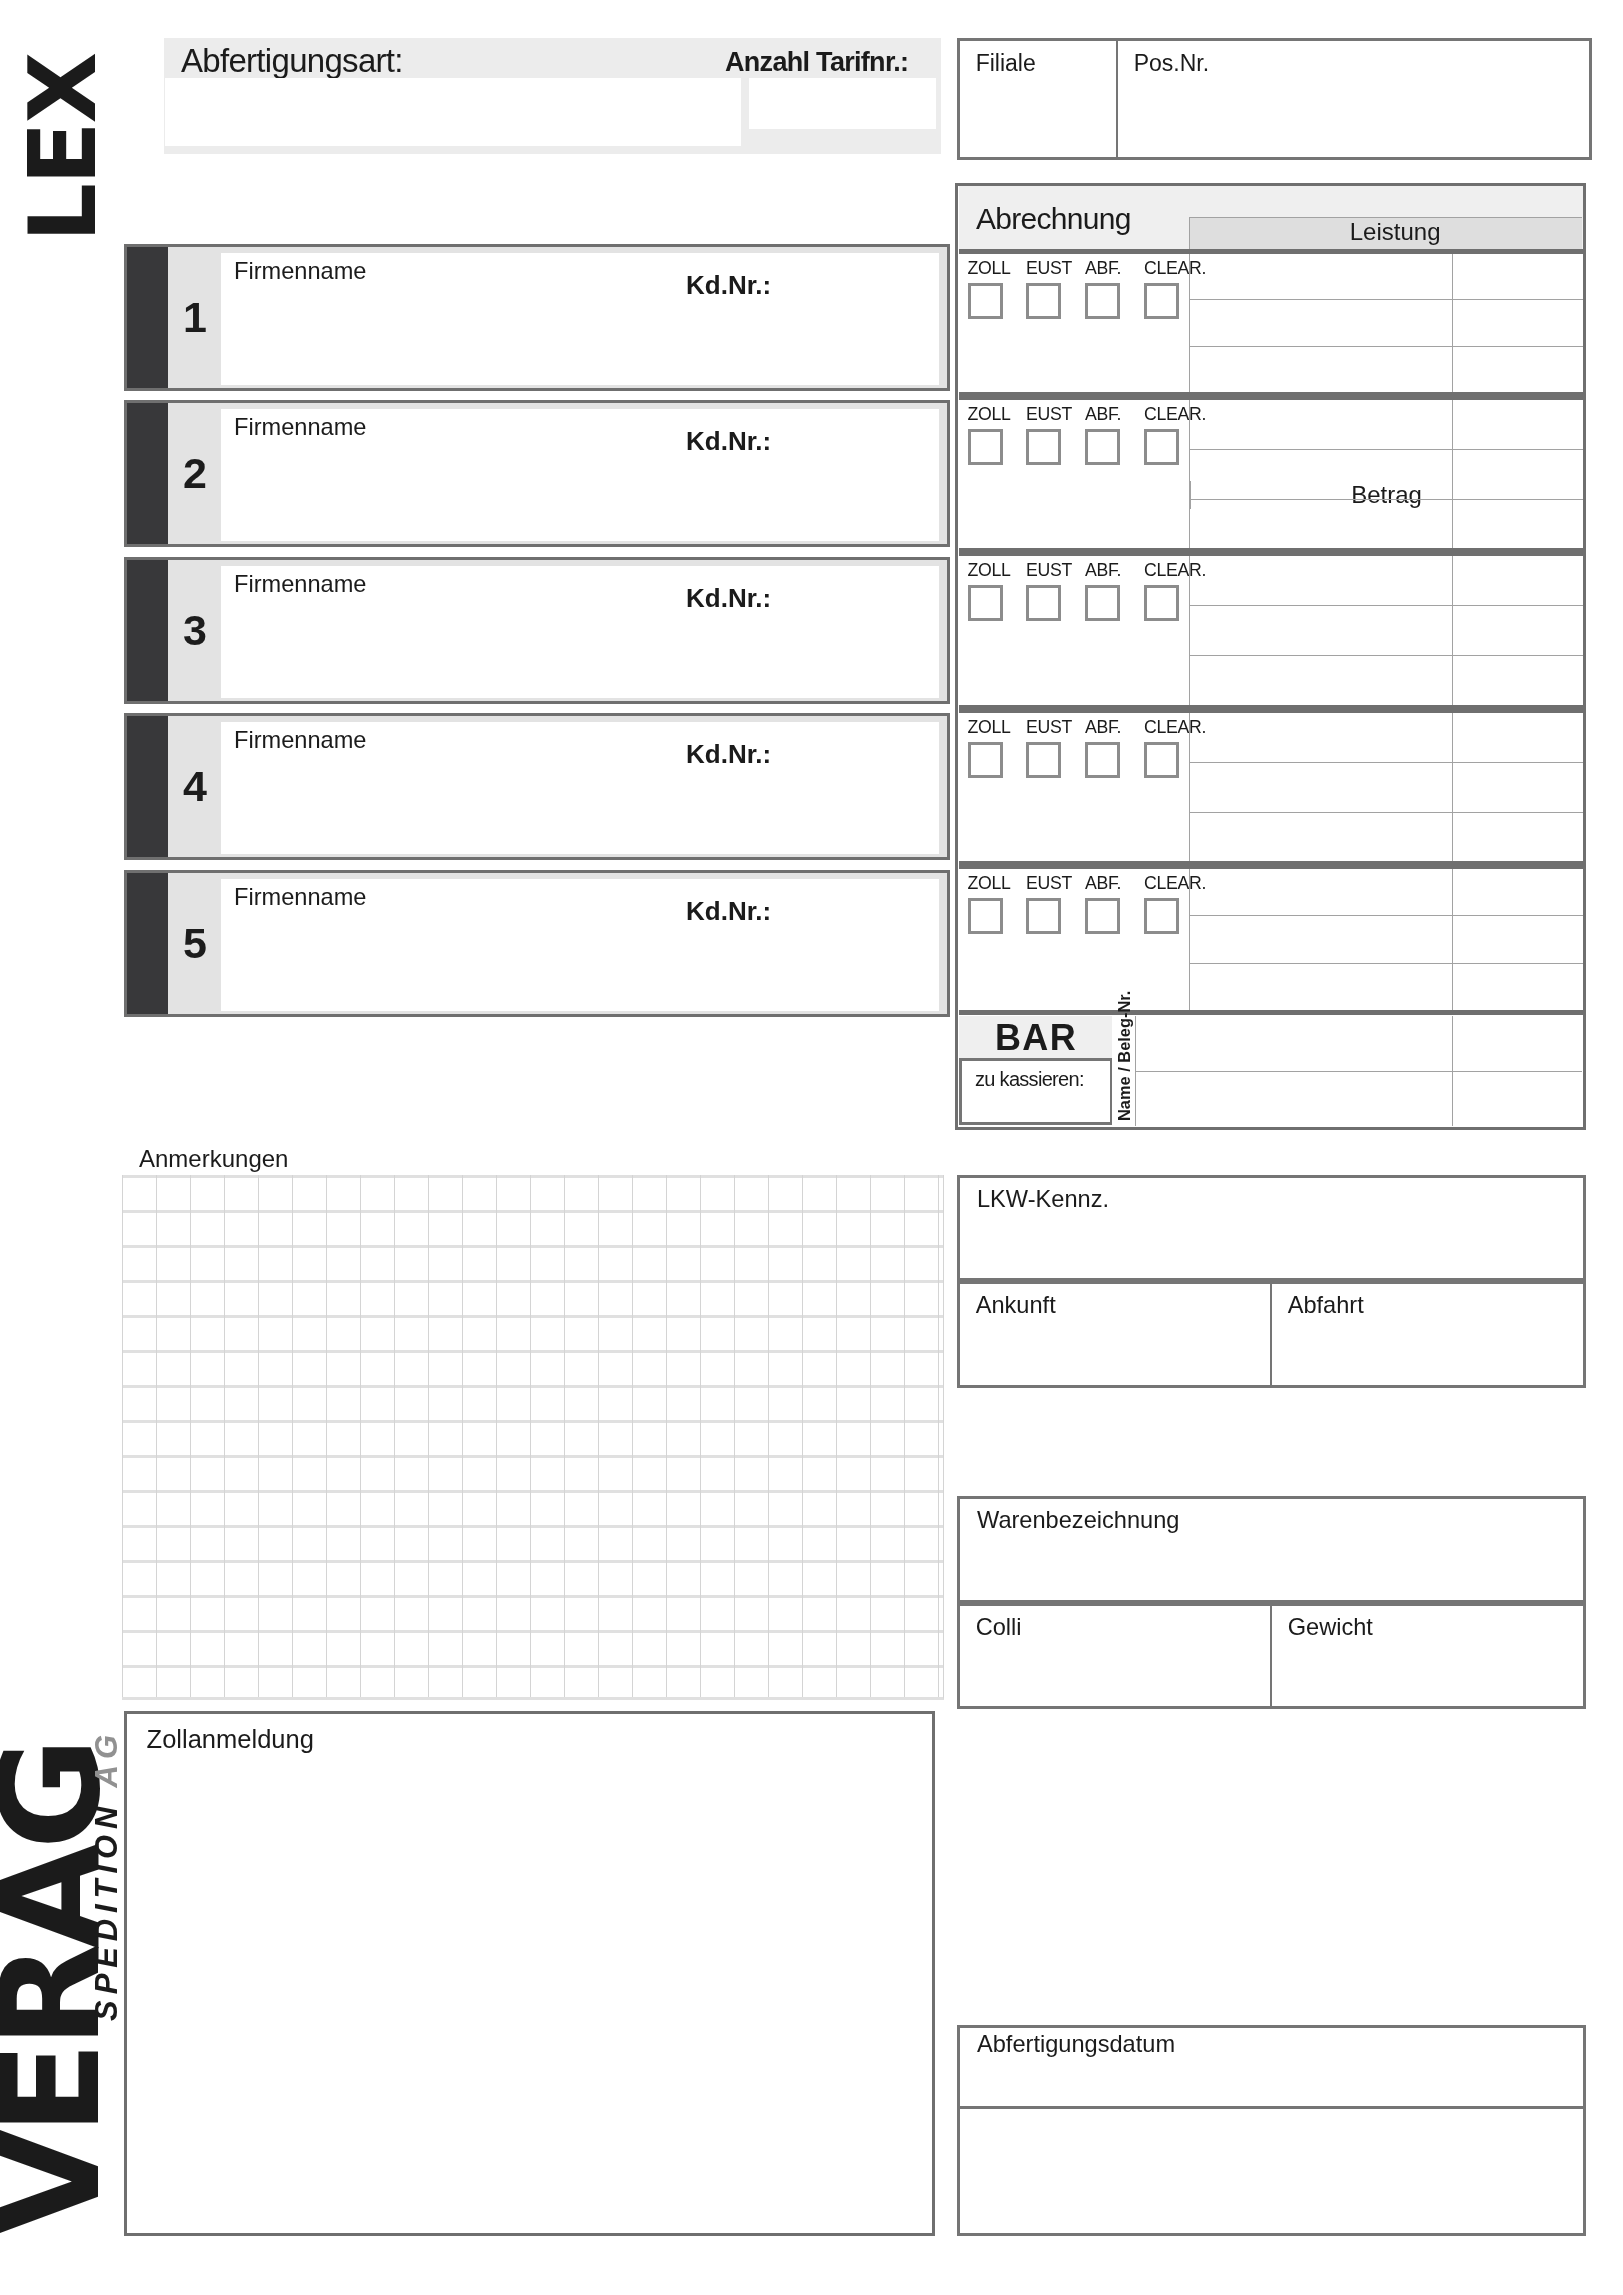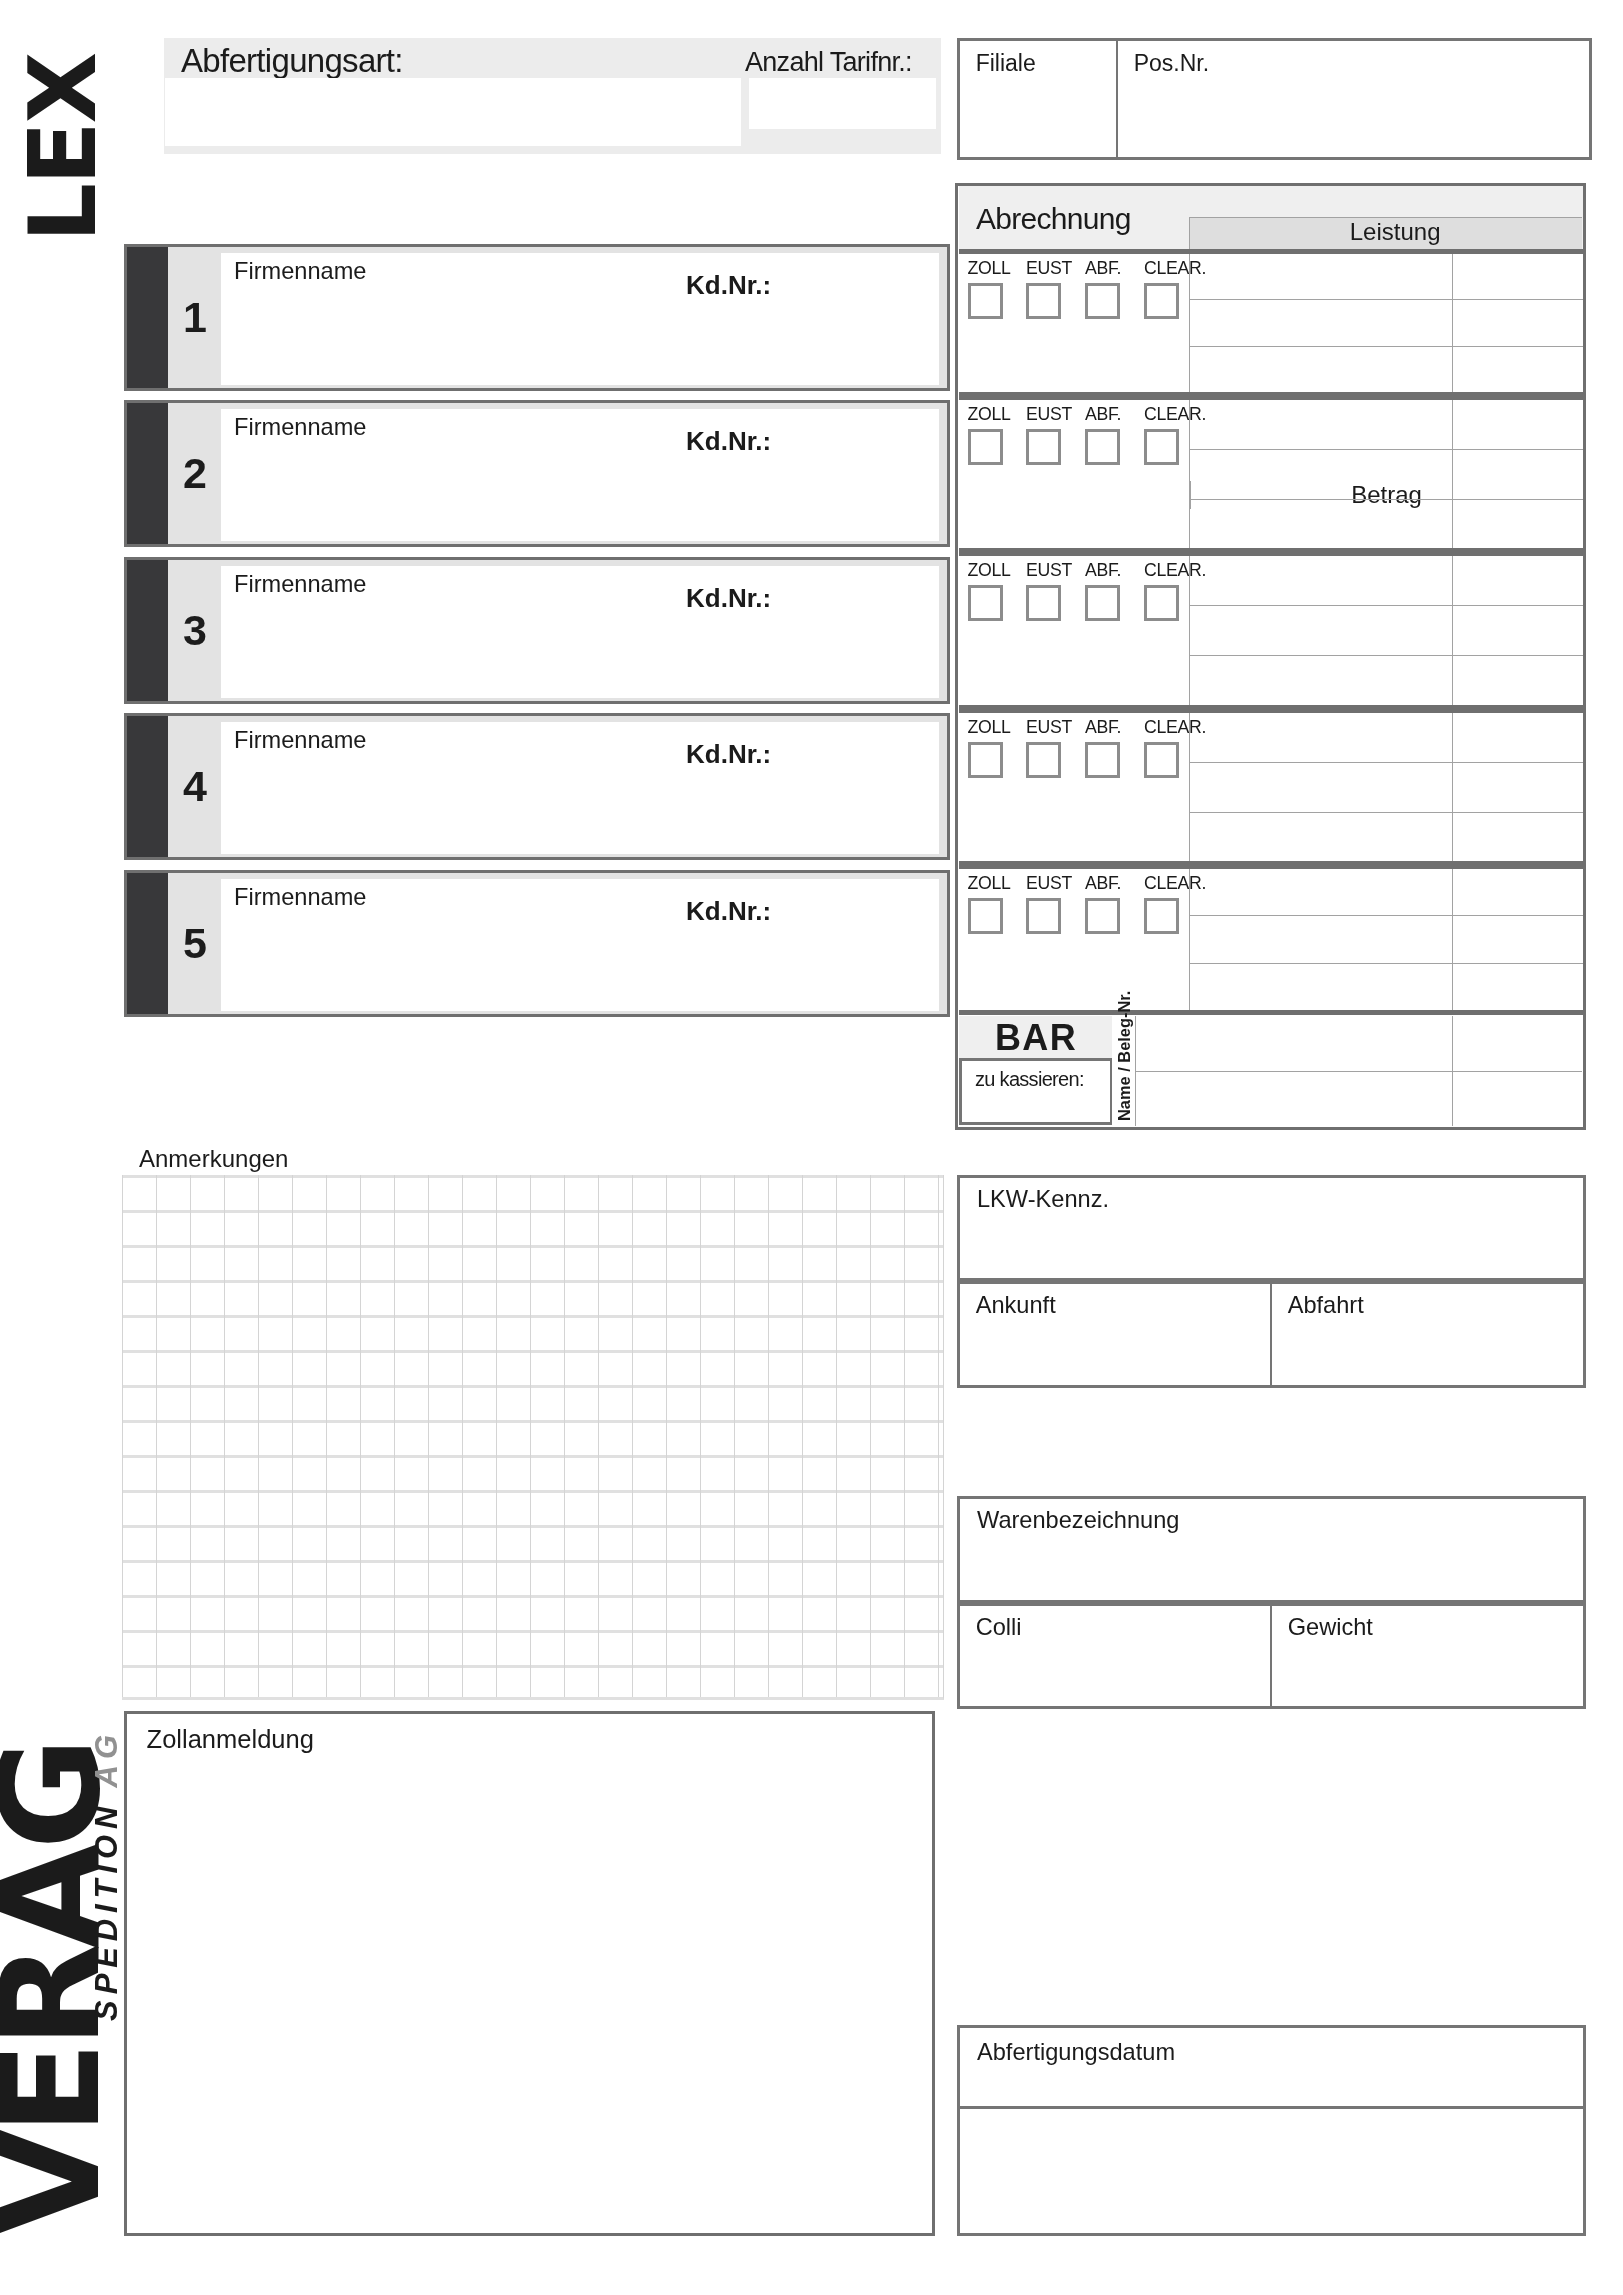--- a/index.html
+++ b/index.html
@@ -70,21 +70,21 @@
           repeating-linear-gradient(to bottom,#e0e0e0 0 3.3px,transparent 3.3px 35px);
         border-right:1.3px solid #d4d4d4;border-bottom:3.3px solid #e0e0e0;box-sizing:border-box;}
   
   .rbox{position:absolute;left:957px;width:629px;background:#fff;border:3.3px solid #757575;box-sizing:border-box;}
   .rbox .lab{position:absolute;left:17px;top:7.9px;font-size:23.6px;}
   .splitcell{position:absolute;top:0;bottom:0;left:0;width:310px;border-right:2px solid #757575;}
   .splitcell2{position:absolute;top:0;bottom:0;left:312px;right:0;}
   .splitcell .lab2,.splitcell2 .lab2{position:absolute;left:15.7px;top:7.9px;font-size:23.6px;}
   .stack-top{position:absolute;left:0;right:0;top:0;height:78px;border-bottom:3.3px solid #757575;}
   .stack-bot{position:absolute;left:0;right:0;top:81px;bottom:0;}
-  .stack-top .lab2,.stack-bot .lab2{position:absolute;left:17px;top:11px;font-size:23.6px;}
+  .stack-top .lab2,.stack-bot .lab2{position:absolute;left:17px;top:3px;font-size:23.6px;}
   
   .zoll-box{position:absolute;left:124px;top:1711px;width:811px;height:525px;background:#fff;
             border:3.9px solid #6f6f6f;box-sizing:border-box;}
   .zoll-box .lab{position:absolute;left:19.6px;top:10.5px;font-size:25.5px;}
   
   .lex{font-weight:900;font-size:93px;letter-spacing:-2px;color:#1b1b1b;
        font-family:"DejaVu Sans", sans-serif;}
   .verag{font-weight:900;font-size:137px;letter-spacing:-6.5px;color:#1b1b1b;
          font-family:"DejaVu Sans", sans-serif;}
   .sped{font-style:italic;font-weight:700;font-size:31px;letter-spacing:5.9px;color:#1b1b1b;}
@@ -93,21 +93,21 @@
 </head>
 <body>
 
 <div class="page">
 
   <div class="rot lex" style="left:22px;top:262px;width:228px;line-height:82px;">LEX</div>
 
   <div class="abs hdr-panel" style="left:164px;top:38px;width:777px;height:116px;"></div>
   <div class="abs hdr-title" style="left:181px;top:42px;">Abfertigungsart:</div>
   <div class="abs whitebox" style="left:165px;top:78px;width:576px;height:68px;"></div>
-  <div class="abs hdr-anzahl" style="left:745px;top:47px;">Anzahl Tarifnr.:</div>
+  <div class="abs hdr-anzahl" style="left:725px;top:47px;font-weight:bold;">Anzahl Tarifnr.:</div>
   <div class="abs whitebox" style="left:749px;top:78px;width:187px;height:51px;"></div>
 
   <div class="abs topbox" style="left:957px;top:38px;width:629px;height:116px;">
     <div class="abs" style="left:0;top:0;bottom:0;width:156px;border-right:2px solid #757575;">
       <span class="cell-label">Filiale</span>
     </div>
     <div class="abs" style="left:158px;top:0;bottom:0;right:0;">
       <span class="cell-label">Pos.Nr.</span>
     </div>
   </div>

